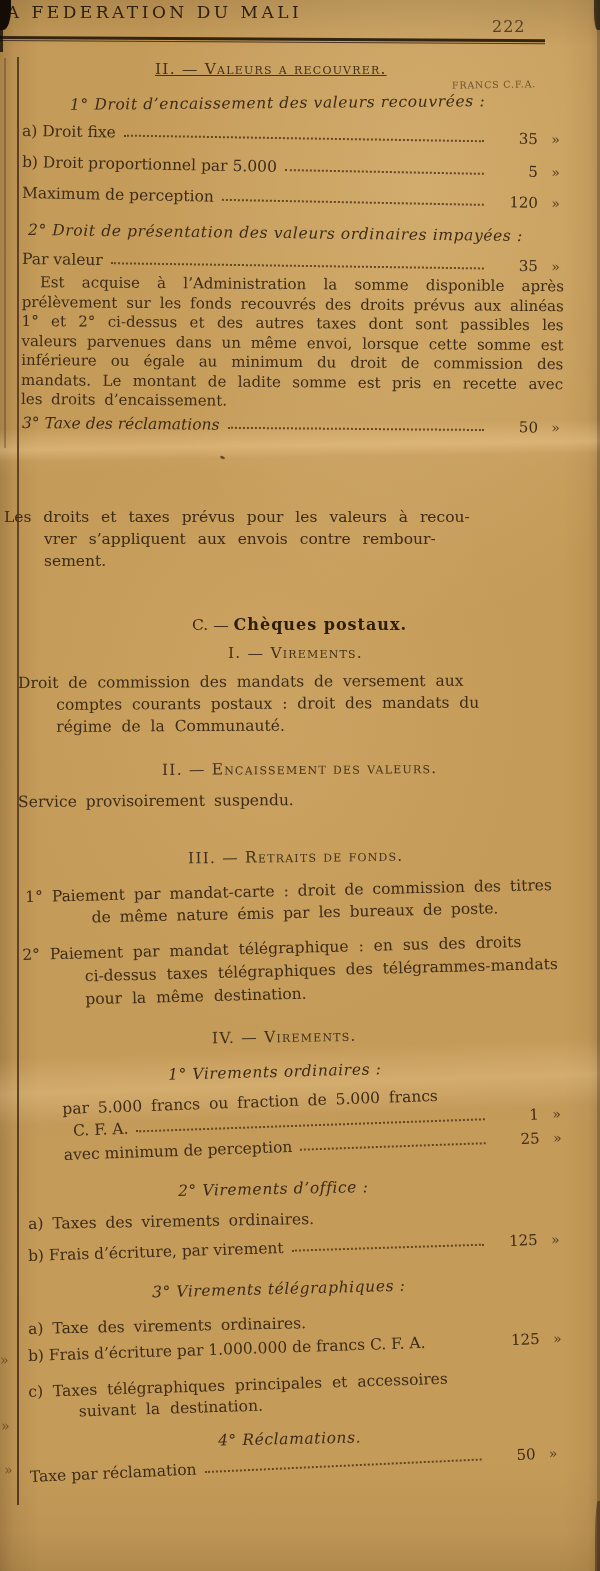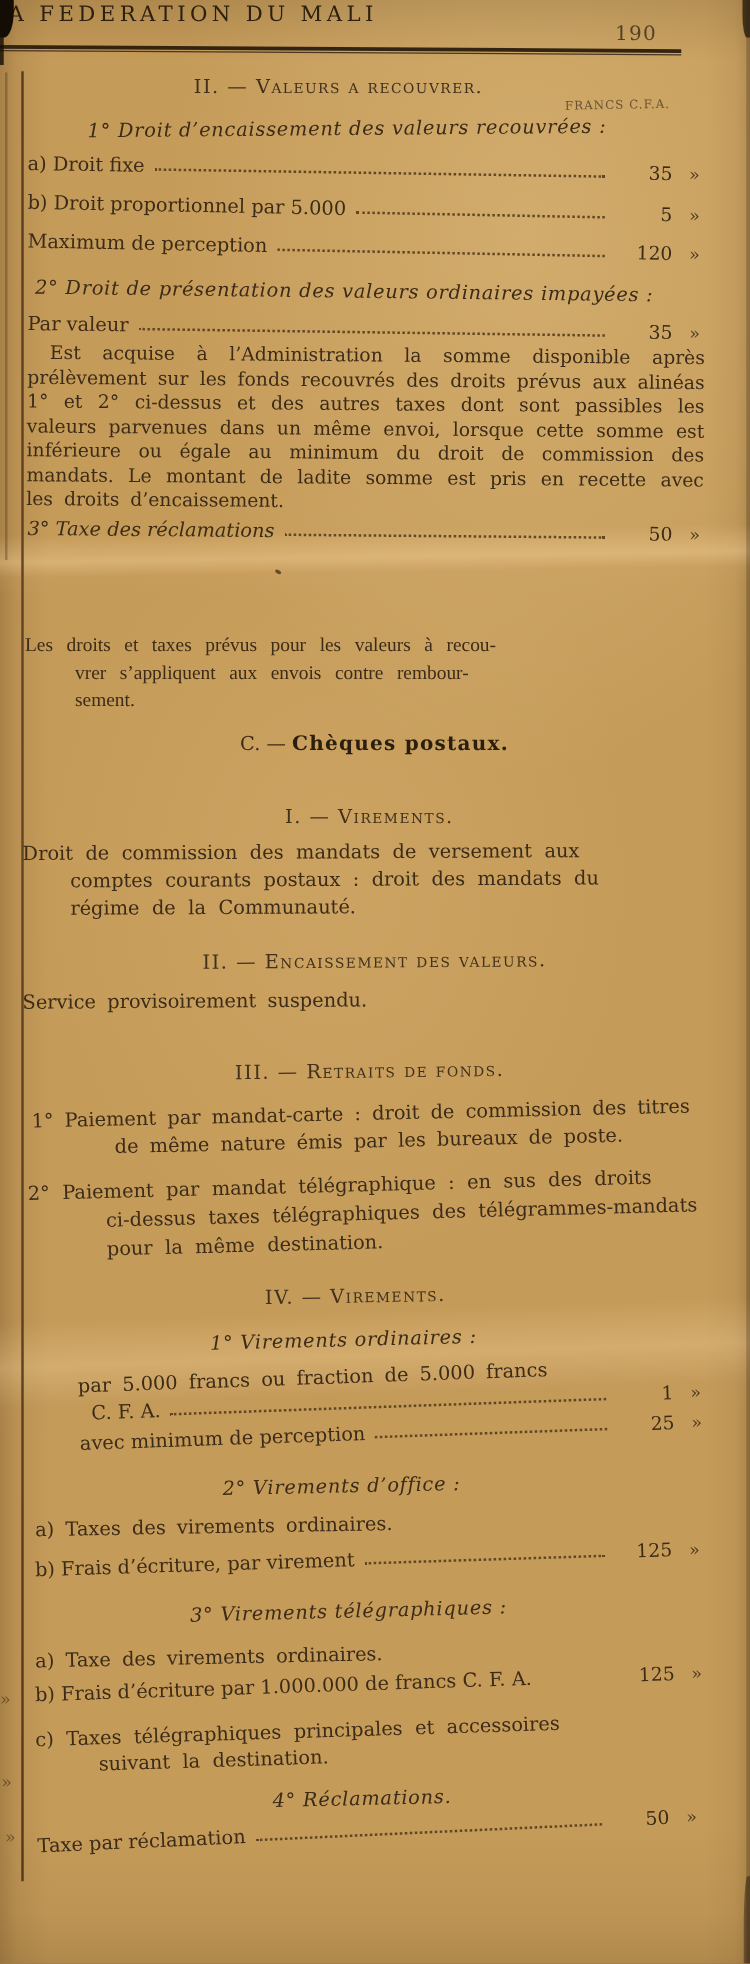--- a/index.html
+++ b/index.html
@@ -56,29 +56,29 @@
 </style>
 </head>
 <body>
 
 <div id="page">
   <div class="texture"></div>
   <div class="crease1"></div>
   <div class="crease2"></div>
 
   <div class="blk hdr-title" style="left:-8px;top:2px;">LA FEDERATION DU MALI</div>
-  <div class="blk pgnum" style="left:492px;top:17px;">190</div>
+  <div class="blk pgnum" style="left:492px;top:17px;">222</div>
   <div class="head-rule">
     <div class="thick"></div>
     <div class="thin"></div>
   </div>
   <div class="margin-line"></div>
   <div class="margin-line2"></div>
 
-  <div class="blk sect-head" style="left:155px;top:60px;">II. — Valeurs a recouvrer.</div>
+  <div class="blk sect-head" style="left:155px;top:60px;text-decoration:underline;">II. — Valeurs a recouvrer.</div>
   <div class="blk currency" style="left:452px;top:79px;transform:rotate(-1deg);">FRANCS C.F.A.</div>
 
   <div class="blk ital" style="left:70px;top:94px;transform:rotate(-0.5deg);">1° Droit d’encaissement des valeurs recouvrées :</div>
 
   <div class="blk row" style="left:22px;top:122px;width:538px;transform:rotate(0.9deg);transform-origin:left center;">
     <span class="lbl">a) Droit fixe</span>
     <span class="leader"></span>
     <span class="val">35</span>
     <span class="unit">»</span>
   </div>
@@ -106,25 +106,25 @@
   <div class="blk para just" style="left:22px;top:273px;width:542px;text-indent:18px;word-spacing:4px;transform:rotate(0.45deg);transform-origin:left top;">Est acquise à l’Administration la somme disponible après prélèvement sur les fonds recouvrés des droits prévus aux alinéas 1° et 2° ci-dessus et des autres taxes dont sont passibles les valeurs parvenues dans un même envoi, lorsque cette somme est inférieure ou égale au minimum du droit de commission des mandats. Le montant de ladite somme est pris en recette avec les droits d’encaissement.</div>
 
   <div class="blk row" style="left:22px;top:414px;width:538px;transform:rotate(0.5deg);transform-origin:left center;">
     <span class="lbl" style="font-style:italic;">3° Taxe des réclamations</span>
     <span class="leader"></span>
     <span class="val">50</span>
     <span class="unit">»</span>
   </div>
   <div class="speck" style="left:220px;top:456px;"></div>
 
-  <div class="blk para" style="left:20px;top:506px;width:470px;padding-left:40px;text-indent:-40px;word-spacing:7px;font-size:15.5px;line-height:22px;font-family:Liberation Serif, serif;">Les droits et taxes prévus pour les valeurs à recou-
+  <div class="blk para" style="left:20px;top:506px;width:470px;padding-left:24px;text-indent:-40px;word-spacing:7px;font-size:15.5px;line-height:22px;">Les droits et taxes prévus pour les valeurs à recou-
 vrer s’appliquent aux envois contre rembour-
 sement.</div>
 
-  <div class="blk" style="left:192px;top:585px;font-size:15.5px;text-align:center;">
+  <div class="blk" style="left:192px;top:615px;font-size:15.5px;text-align:center;">
     <span>C. — </span><span class="bold-head">Chèques postaux.</span>
   </div>
 
   <div class="blk sect-head" style="left:228px;top:644px;">I. — Virements.</div>
   <div class="blk para" style="left:18px;top:672px;width:545px;padding-left:38px;text-indent:-38px;word-spacing:5px;font-size:15.5px;line-height:22px;transform:rotate(-0.3deg);transform-origin:left top;">Droit de commission des mandats de versement aux
 comptes courants postaux : droit des mandats du
 régime de la Communauté.</div>
 
   <div class="blk sect-head" style="left:162px;top:760px;transform:rotate(-0.4deg);">II. — Encaissement des valeurs.</div>
   <div class="blk para" style="left:18px;top:793px;font-size:15.5px;word-spacing:4px;transform:rotate(-0.4deg);transform-origin:left top;">Service provisoirement suspendu.</div>

